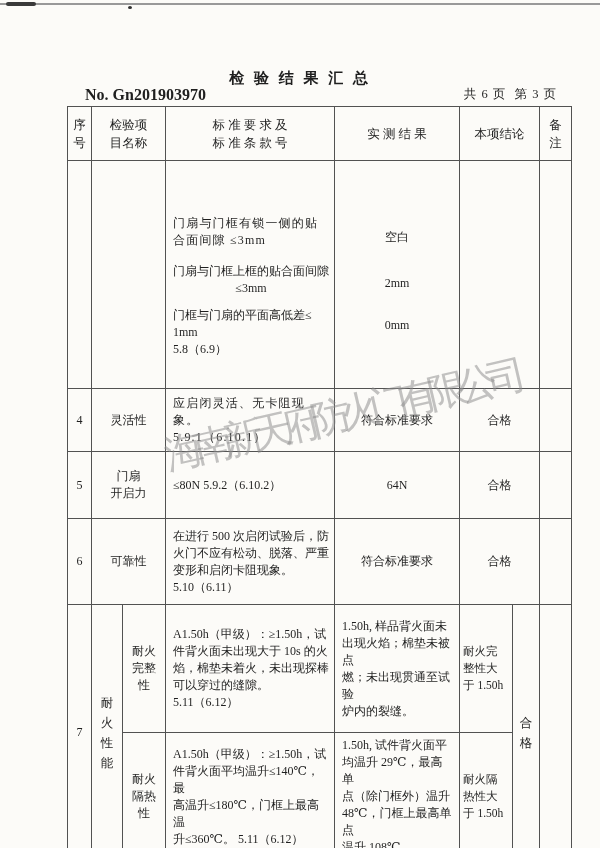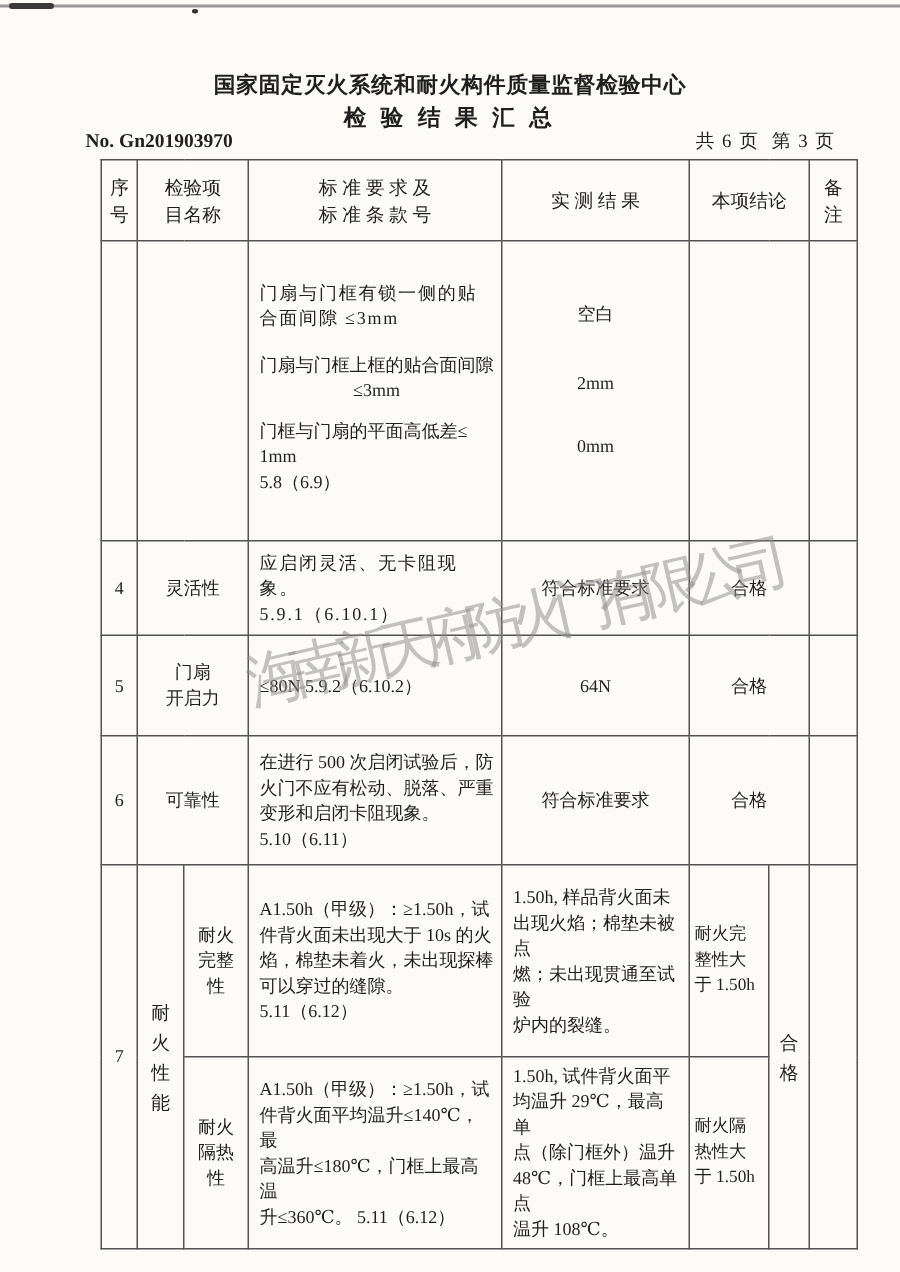--- a/index.html
+++ b/index.html
@@ -10,38 +10,38 @@
   }
   
   .scan-line-top { position:absolute; left:0; top:3px; width:600px; height:2px; background:#999; }
   .scan-line-left-blob { position:absolute; left:6px; top:2px; width:30px; height:4px; background:#3a3a3a; border-radius:2px; }
   .scan-dot { position:absolute; left:128px; top:6px; width:4px; height:3px; background:#2f2f2f; border-radius:50%; }
 
   .doc-title { position:absolute; top:47px; left:0; width:100%; text-align:center;
     font-size:14.5px; font-weight:bold; letter-spacing:0.5px; }
   .doc-subtitle { position:absolute; top:69px; left:0; width:100%; text-align:center;
     font-size:15px; font-weight:bold; letter-spacing:3px; }
-  .meta-no { position:absolute; left:57px; top:86px; font-size:13px; font-weight:bold; white-space:pre; }
+  .meta-no { position:absolute; left:85px; top:86px; font-size:16px; font-weight:bold; white-space:pre; }
   .meta-pages { position:absolute; right:43px; top:86px; font-size:12.5px; white-space:pre; letter-spacing:1px;text-align:center; }
 
   table.results { position:absolute; left:67px; top:106px; width:505px;
     border-collapse:collapse; table-layout:fixed; }
   .results th, .results td {
     border:1px solid #525252; padding:2px 4px; font-weight:normal;
     font-size:12px; line-height:17px; vertical-align:middle; text-align:center;
     white-space:pre-line; overflow:hidden;
   }
   .results th { font-size:12.5px; line-height:18px; }
   tr.h-header { height:54px; } tr.h-gap { height:162px; } tr.h-r4 { height:63px; }
   tr.h-r5 { height:67px; } tr.h-r6 { height:86px; } tr.h-r7a { height:128px; } tr.h-r7b { height:99px; }
 
   td.std { text-align:left; padding:4px 5px 4px 7px; }
   td.wide-ls { letter-spacing:1.2px;margin-left:32px; }
   td.top { vertical-align:top; }
-  .gap-flex { display:flex; flex-direction:column; padding-top:5px; height:152px; }
+  .gap-flex { display:flex; flex-direction:column; padding-top:5px; height:152px;margin-top:28px; }
   .gap-req-1 { height:48px; letter-spacing:1.2px; }
   .gap-req-2 { height:44px;text-align:center; }
   .gap-req-3 { flex:1; }
   .gap-res-1 { height:48px; display:flex; align-items:center; justify-content:center; }
   .gap-res-2 { height:44px; display:flex; align-items:center; justify-content:center;text-align:center; }
   .gap-res-3 { height:40px; display:flex; align-items:center; justify-content:center; }
   td.vtext { line-height:20px; font-size:12.5px; }
   td.subconc { text-align:left; padding:2px 3px; font-size:11.5px; line-height:17px;font-family:Liberation Serif, serif; }
 
   .watermark {
@@ -52,21 +52,20 @@
 </style>
 </head>
 <body>
 
 <div class="page">
 
   <div class="scan-line-top"></div>
   <div class="scan-line-left-blob"></div>
   <div class="scan-dot"></div>
 
-  <div class="doc-title">国家固定灭火系统和耐火构件质量监督检验中心</div>
   <div class="doc-subtitle">检 验 结 果 汇 总</div>
   <div class="meta-no">No. Gn201903970</div>
   <div class="meta-pages">共 6 页  第 3 页</div>
 
   <table class="results">
     <colgroup>
       <col style="width:24px">
         <col style="width:31px">
         <col style="width:43px">
       <col style="width:169px">

